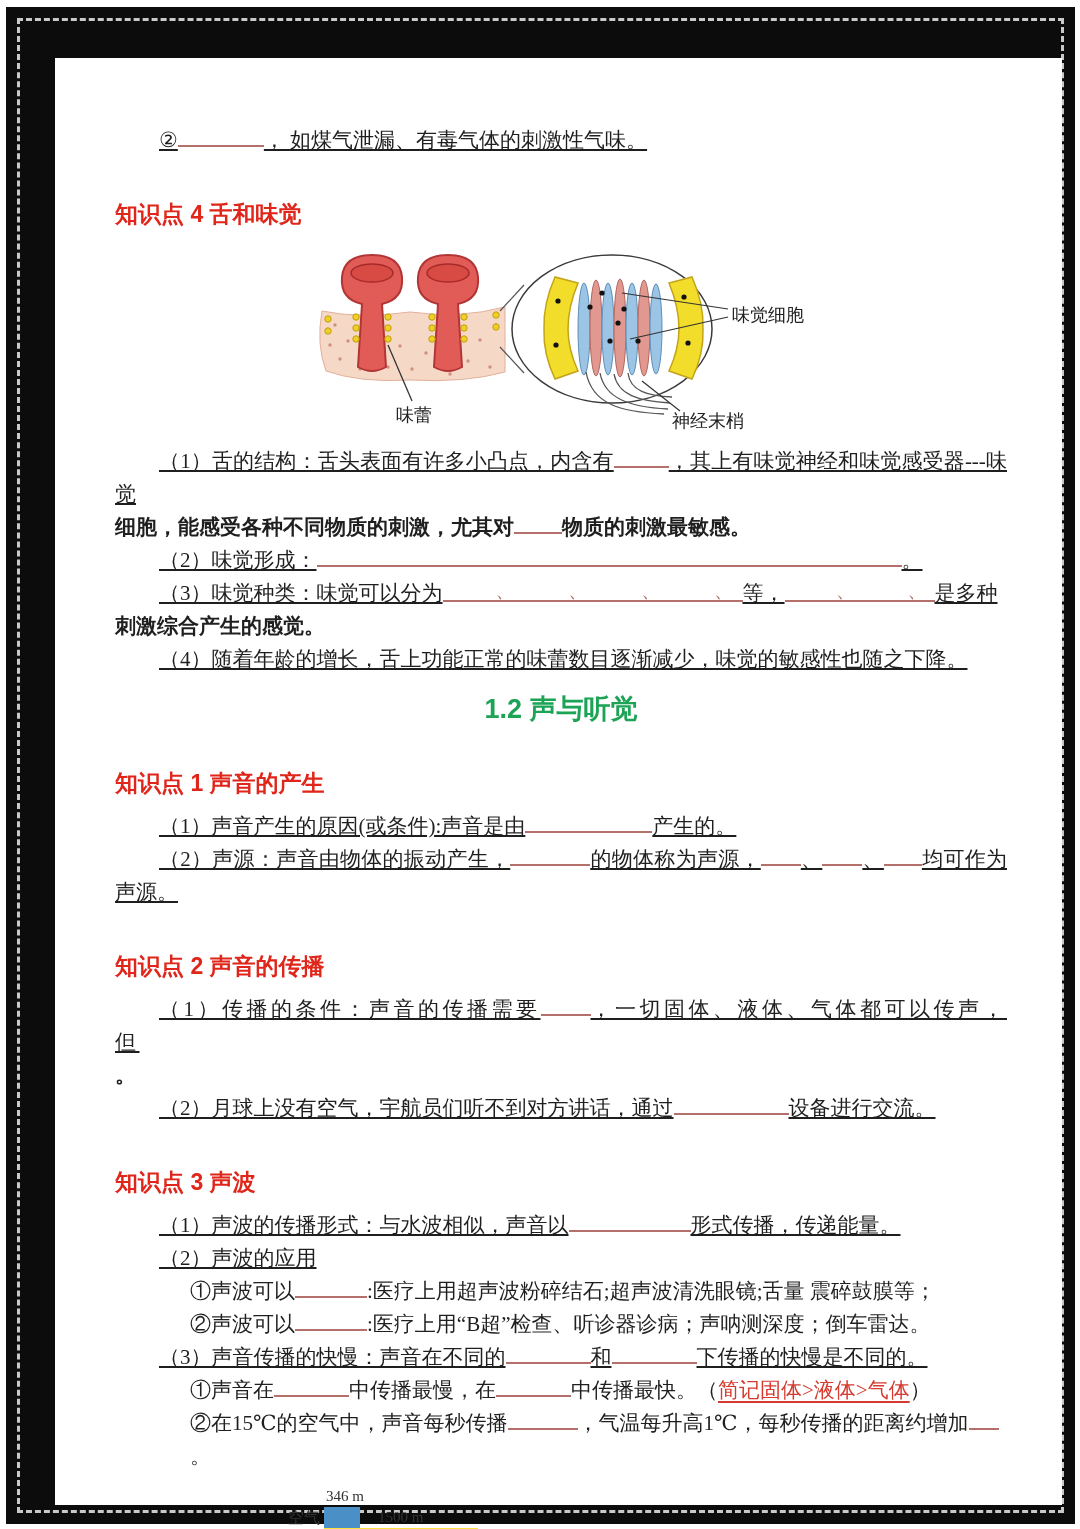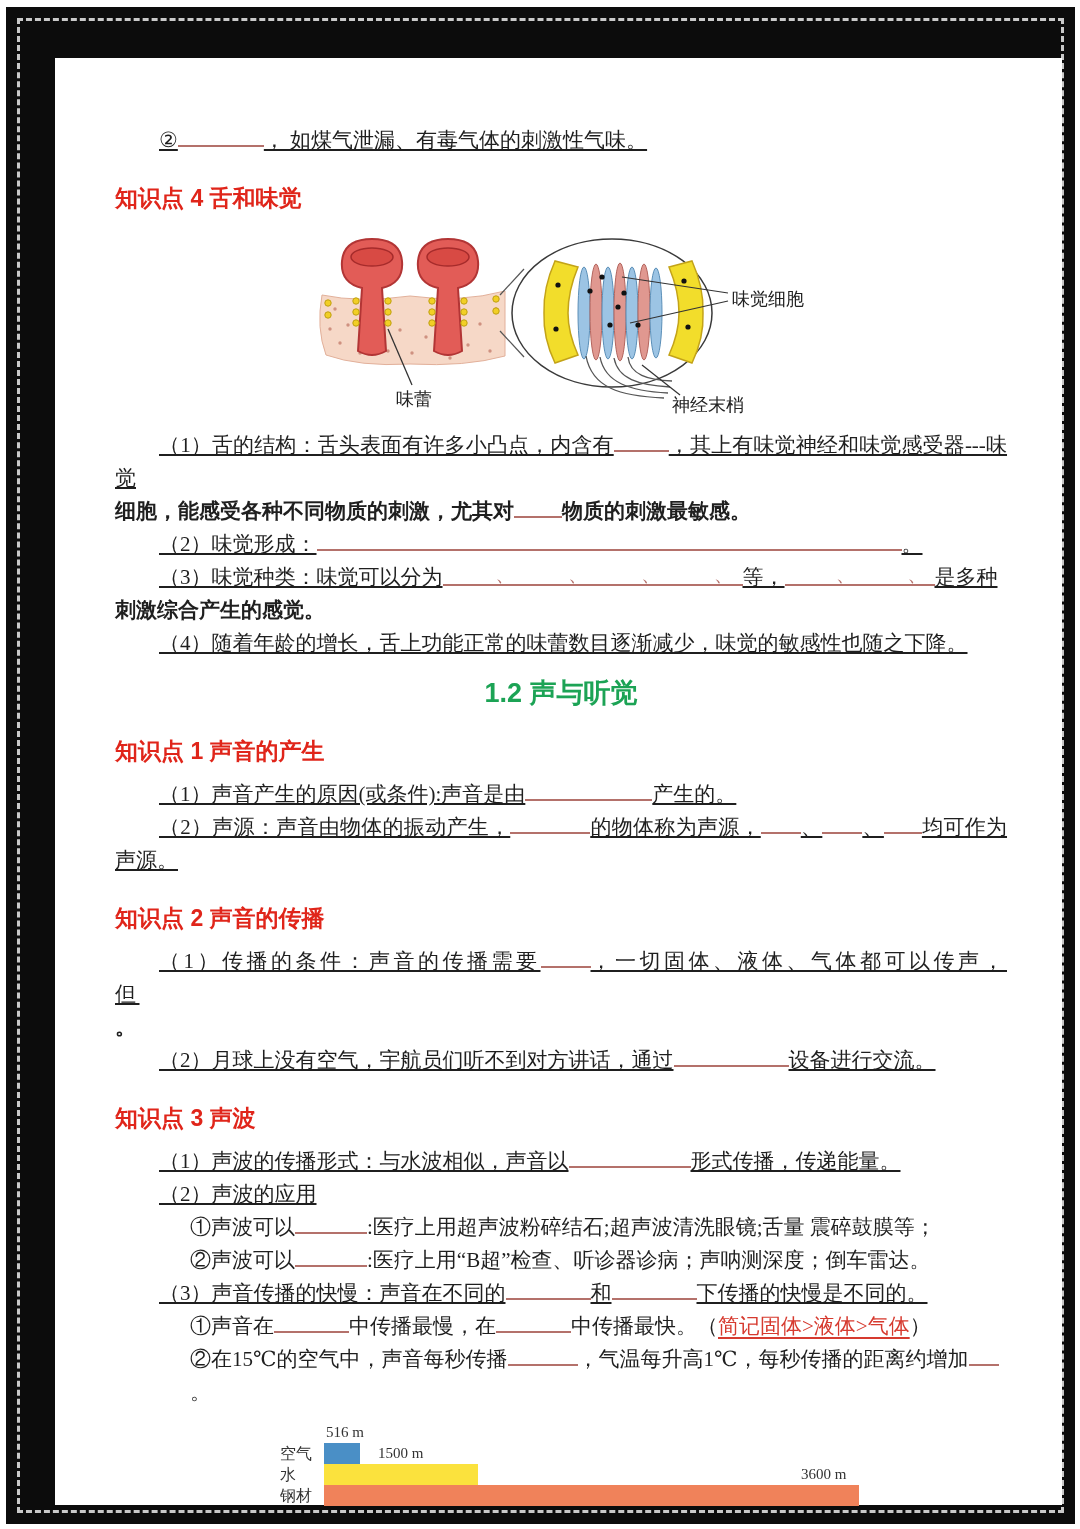--- a/index.html
+++ b/index.html
@@ -21,30 +21,30 @@
   .blank{display:inline-block;height:1px;border-bottom:2px solid var(--blank,#b4716b);}
   .blank-group{
     display:inline-flex;justify-content:space-between;align-items:flex-end;
     border-bottom:2px solid var(--blank,#b4716b);vertical-align:baseline;
   }
   .gseg{display:inline-block;flex:1 1 auto;height:2px;}
   .dun{color:var(--blank,#b4716b);font-size:20px;line-height:20px;}
   .red-note{color:var(--note,#d63a2f);text-decoration:underline;text-underline-offset:4px;}
   .h-red{
     font-family:"Liberation Sans","DejaVu Sans",sans-serif;font-weight:bold;
-    font-size:23px;color:var(--red,#e0251a);margin:26px 0 12px 0;line-height:30px;
+    font-size:23px;color:var(--red,#e0251a);margin:42px 0 12px 0;line-height:30px;
   }
   .h-green{
     font-family:"Liberation Sans","DejaVu Sans",sans-serif;font-weight:bold;text-align:center;
     font-size:27px;color:var(--green,#1ca355);margin:16px 0 22px 0;line-height:34px;
   }
   .figure{margin:8px 0 10px 185px;width:525px;height:182px;}
   .chart{position:relative;width:650px;height:90px;margin:14px 0 0 165px;
     font-size:15px;font-family:"Liberation Serif","DejaVu Serif",serif;color:#333;}
-  .chart .rlabel{position:absolute;left:0;width:40px;text-align:left;line-height:21px;font-size:16px;}
+  .chart .rlabel{position:absolute;left:0;width:40px;text-align:right;line-height:21px;font-size:16px;}
   .chart .bar{position:absolute;height:21px;}
   .chart .vlabel{position:absolute;line-height:18px;}
   svg text{font-family:"Liberation Serif","DejaVu Serif",serif;fill:#222;}
 </style>
 </head>
 <body>
 
 <div class="frame"></div>
 
 <div class="page">
@@ -153,21 +153,21 @@
         </span><span>等，</span><span class="blank-group" style="width: 150px;">
           <span class="gseg"></span>
           <span class="dun">、</span>
           <span class="gseg"></span>
           <span class="dun">、</span>
           <span class="gseg"></span>
         </span><span>是多种</span></p><p class="para indent0"><span>刺激综合产生的感觉。</span></p><p class="para indent1"><span>（4）随着年龄的增长，舌上功能正常的味蕾数目逐渐减少，味觉的敏感性也随之下降。</span></p><div class="h-green">1.2 声与听觉</div><div class="h-red">知识点 1 声音的产生</div><p class="para indent1"><span>（1）声音产生的原因(或条件):声音是由</span><span class="blank" style="width: 127px;"></span><span>产生的。</span></p><p class="para indent1"><span>（2）声源：声音由物体的振动产生，</span><span class="blank" style="width: 80px;"></span><span>的物体称为声源，</span><span class="blank" style="width: 40px;"></span><span>、</span><span class="blank" style="width: 40px;"></span><span>、</span><span class="blank" style="width: 38px;"></span><span>均可作为声源。</span></p><div class="h-red">知识点 2 声音的传播</div><p class="para indent1 spread"><span>（1）传播的条件：声音的传播需要</span><span class="blank" style="width: 50px;"></span><span>，一切固体、液体、气体都可以传声，但</span></p><p class="para indent0"><span>。</span></p><p class="para indent1"><span>（2）月球上没有空气，宇航员们听不到对方讲话，通过</span><span class="blank" style="width: 115px;"></span><span>设备进行交流。</span></p><div class="h-red">知识点 3 声波</div><p class="para indent1"><span>（1）声波的传播形式：与水波相似，声音以</span><span class="blank" style="width: 122px;"></span><span>形式传播，传递能量。</span></p><p class="para indent1"><span>（2）声波的应用</span></p><p class="para indent2"><span>①声波可以</span><span class="blank" style="width: 72px;"></span><span>:医疗上用超声波粉碎结石;超声波清洗眼镜;舌量  震碎鼓膜等；</span></p><p class="para indent2"><span>②声波可以</span><span class="blank" style="width: 72px;"></span><span>:医疗上用“B超”检查、听诊器诊病；声呐测深度；倒车雷达。</span></p><p class="para indent1"><span>（3）声音传播的快慢：声音在不同的</span><span class="blank" style="width: 85px;"></span><span>和</span><span class="blank" style="width: 85px;"></span><span>下传播的快慢是不同的。</span></p><p class="para indent2"><span>①声音在</span><span class="blank" style="width: 75px;"></span><span>中传播最慢，在</span><span class="blank" style="width: 75px;"></span><span>中传播最快。（</span><span class="red-note">简记固体&gt;液体&gt;气体</span><span>）</span></p><p class="para indent2"><span>②在15℃的空气中，声音每秒传播</span><span class="blank" style="width: 70px;"></span><span>，气温每升高1℃，每秒传播的距离约增加</span><span class="blank" style="width: 30px;"></span></p><p class="para indent2"><span>。</span></p>
   <div class="chart">
         <div class="rlabel" style="top: 20px;">空气</div>
         <div class="bar" style="left: 44px; top: 20px; width: 36px; background: rgb(74, 143, 198);"></div>
-        <div class="vlabel" style="left: 46px; top: 0px;">516 m</div>
+        <div class="vlabel" style="left: 46px; top: 0px;">346 m</div>
         <div class="rlabel" style="top: 41px;">水</div>
         <div class="bar" style="left: 44px; top: 41px; width: 154px; background: rgb(251, 226, 61);"></div>
         <div class="vlabel" style="left: 98px; top: 21px;">1500 m</div>
         <div class="rlabel" style="top: 62px;">钢材</div>
         <div class="bar" style="left: 44px; top: 62px; width: 535px; background: rgb(240, 130, 90);"></div>
         <div class="vlabel" style="left: 521px; top: 42px;">3600 m</div>
       </div>
 </div>
 </div>
 

